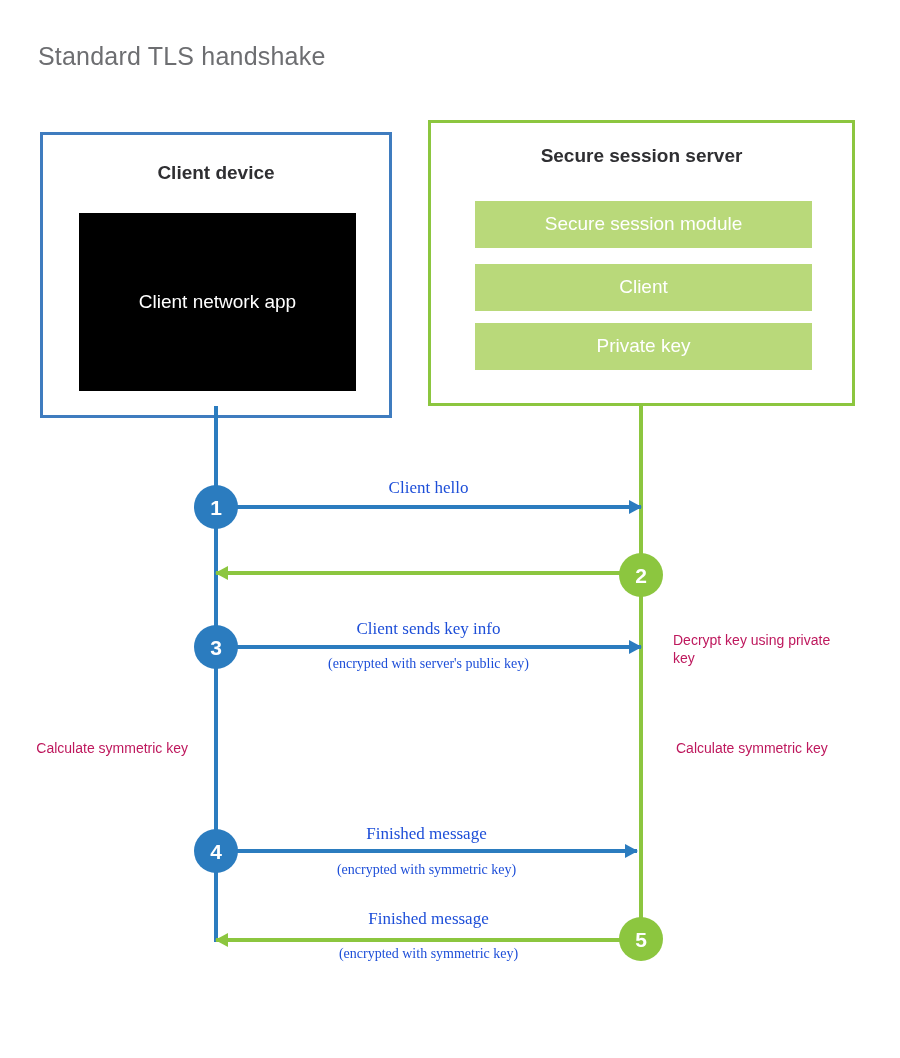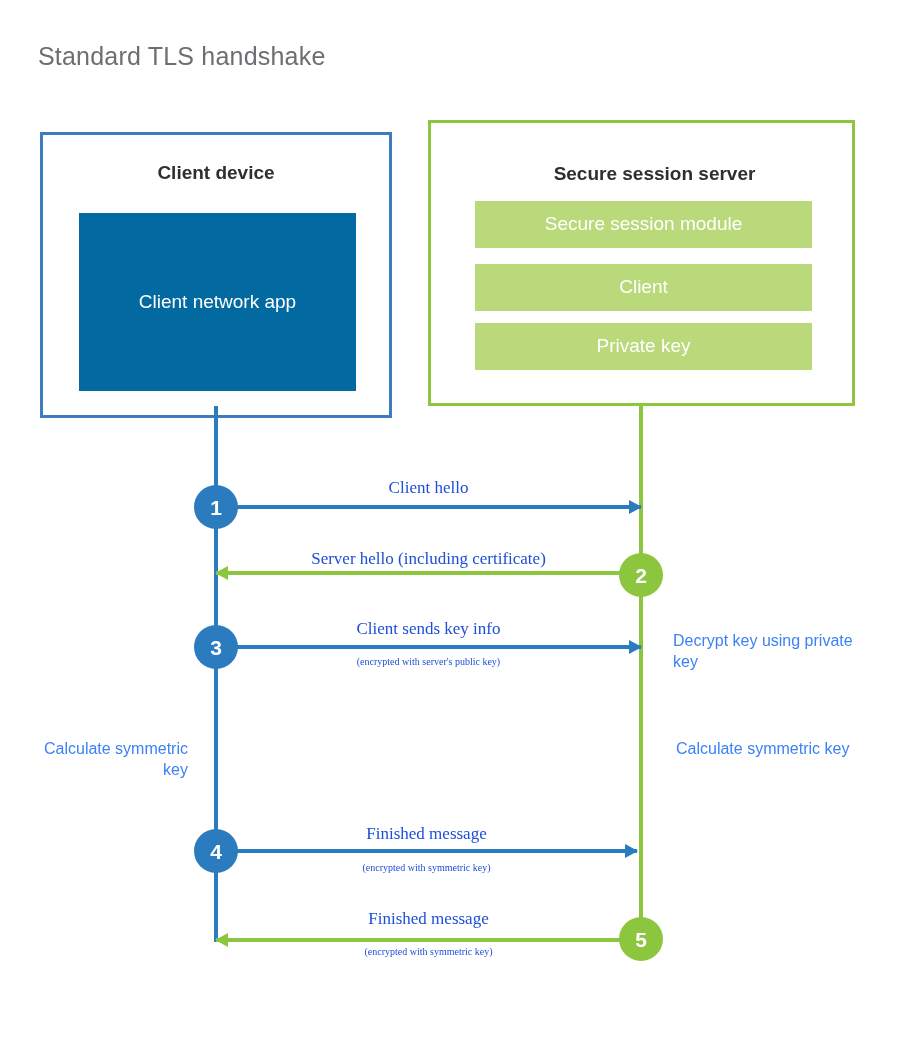--- a/index.html
+++ b/index.html
@@ -58,40 +58,40 @@
   .entity-title {
     position: absolute;
     left: 0;
     width: 100%;
     text-align: center;
     font-size: 19px;
     font-weight: bold;
     color: #2f2f32;
   }
   #client-device-box .entity-title { top: 27px; }
-  #server-box .entity-title { top: 40px; margin-left: 13px; }
+  #server-box .entity-title { top: 22px; }
 
   .inner-block {
     position: absolute;
     display: flex;
     align-items: center;
     justify-content: center;
     color: #ffffff;
     font-size: 19px;
     font-weight: 400;
     text-align: center;
     line-height: 1.28;
   }
 
   #client-app-block {
     left: 36px;
     top: 78px;
     width: 277px;
     height: 178px;
-    background: #0369a1;
+    background: #000000;
   }
 
   .server-block {
     left: 44px;
     width: 337px;
     height: 47px;
     background: #b9d97a;
   }
   #server-block-0 { top: 78px; }
   #server-block-1 { top: 141px; }
@@ -180,36 +180,36 @@
 
   
   .arrow-label {
     position: absolute;
     text-align: center;
     color: #1d4ed8;
     white-space: nowrap;
     font-family: Liberation Serif, serif;
   }
   .arrow-label.primary { font-size: 17px; }
-  .arrow-label.secondary { font-size: 10px; }
+  .arrow-label.secondary { font-size: 14px; }
 
   #label-1 { left: 216px; top: 478px; width: 425px; }
   #label-2 { left: 216px; top: 549px; width: 425px; }
   #label-3 { left: 216px; top: 619px; width: 425px; }
   #sublabel-3 { left: 216px; top: 656px; width: 425px; }
   #label-4 { left: 216px; top: 824px; width: 421px; }
   #sublabel-4 { left: 216px; top: 862px; width: 421px; }
   #label-5 { left: 216px; top: 909px; width: 425px; }
   #sublabel-5 { left: 216px; top: 946px; width: 425px; }
 
   
   .side-note {
     position: absolute;
-    font-size: 16px;
-    color: #3b82f6;
+    font-size: 14px;
+    color: #be185d;
     line-height: 1.3;
   }
   #note-decrypt {
     left: 673px;
     top: 631px;
     width: 180px;
     text-align: left;
   }
   #note-client-symmetric {
     left: 20px;
@@ -246,21 +246,20 @@
   <div class="lifeline" id="client-lifeline"></div>
   <div class="lifeline" id="server-lifeline"></div>
 
   <div class="arrow-label primary" id="label-1">Client hello</div>
   <div class="arrow blue to-right" id="arrow-1">
     <div class="shaft"></div>
     <div class="head"></div>
   </div>
   <div class="step-circle client" id="step-circle-1">1</div>
 
-  <div class="arrow-label primary" id="label-2">Server hello (including certificate)</div>
   <div class="arrow green to-left" id="arrow-2">
     <div class="shaft"></div>
     <div class="head"></div>
   </div>
   <div class="step-circle server" id="step-circle-2">2</div>
 
   <div class="arrow-label primary" id="label-3">Client sends key info</div>
   <div class="arrow blue to-right" id="arrow-3">
     <div class="shaft"></div>
     <div class="head"></div>

